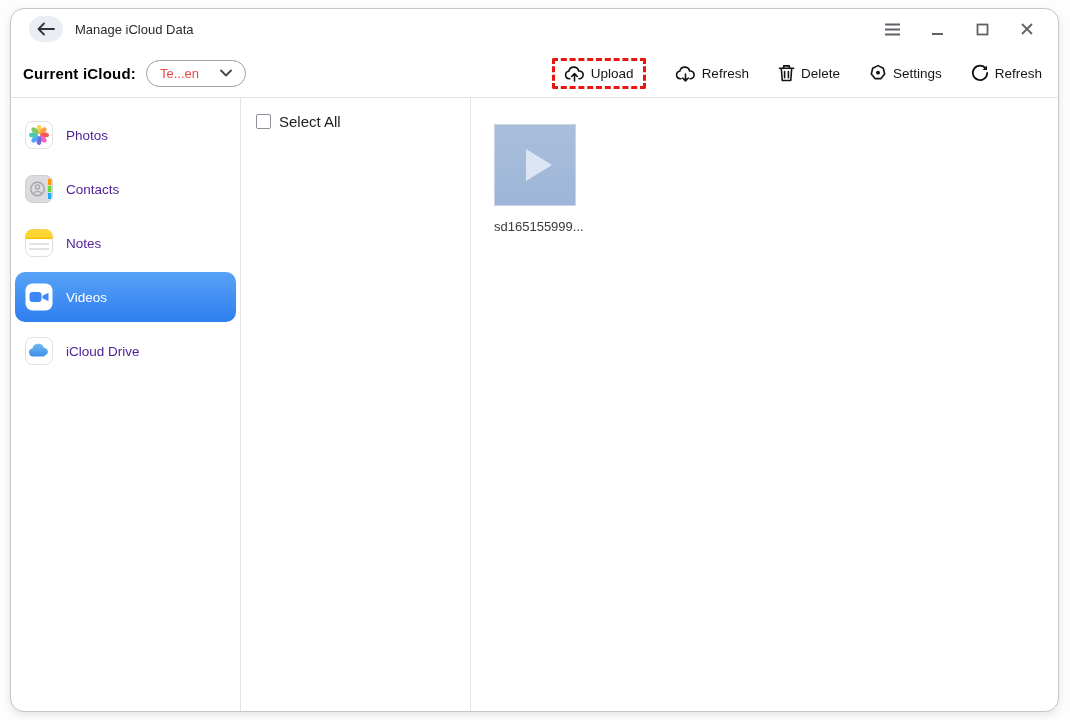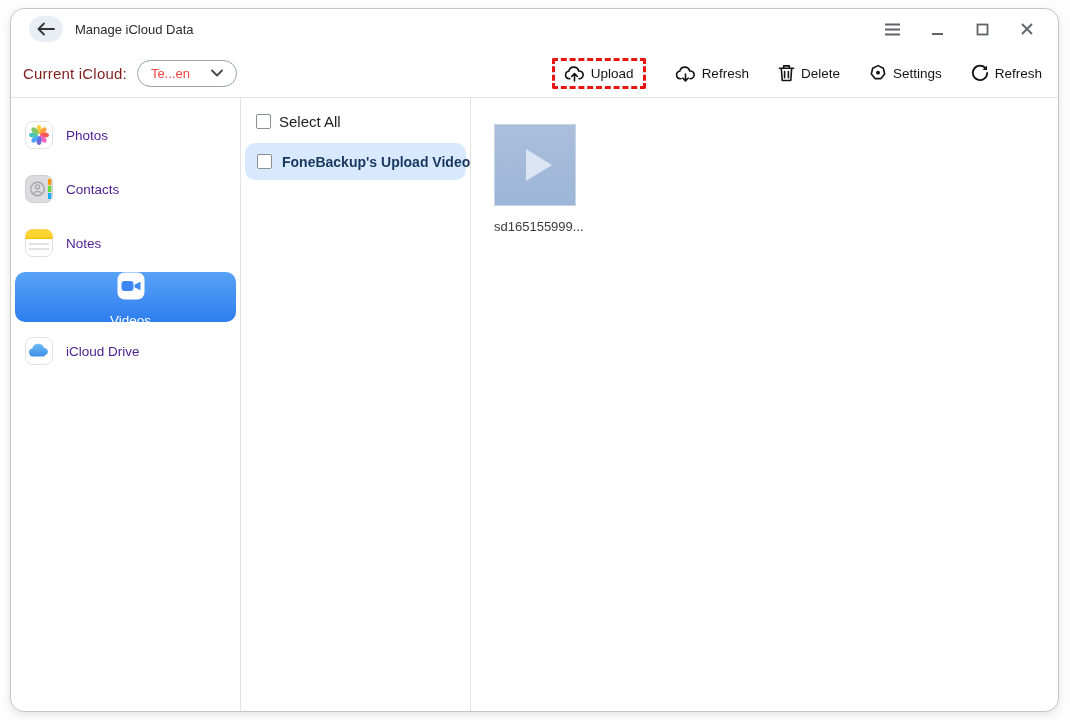--- a/index.html
+++ b/index.html
@@ -12,33 +12,33 @@
   }
   
   .titlebar { height:40px; display:flex; align-items:center; padding:0 18px; flex:0 0 auto; }
   .back-btn { width:34px; height:26px; border-radius:13px; background:#e9eef4; display:flex; align-items:center; justify-content:center; cursor:pointer; }
   .titlebar-title { margin-left:12px; font-size:13px; color:#2b2b2b; }
   .titlebar-spacer { flex:1; }
   .win-controls { display:flex; align-items:center; gap:27px; padding-right:4px; }
   .win-controls > div { width:18px; height:18px; display:flex; align-items:center; justify-content:center; cursor:pointer; }
   
   .toolbar { height:49px; display:flex; align-items:center; padding:0 16px 0 12px; border-bottom:1px solid #e3e3e3; flex:0 0 auto; }
-  .cur-label { font-size:15px; font-weight:normal; color:#7f1d1d; letter-spacing:.2px; }
+  .cur-label { font-size:15px; font-weight:bold; color:#000000; letter-spacing:.2px; }
   .account-dd { margin-left:10px; height:27px; min-width:100px; border:1px solid #99a0a8; border-radius:14px; display:flex; align-items:center; justify-content:space-between; padding:0 13px; cursor:pointer; background:#fff; }
   .account-dd .dd-val { font-size:13px; color:#ef4444; }
   .toolbar-spacer { flex:1; }
   .actions { display:flex; align-items:center; gap:29px; }
   .action-btn { display:flex; align-items:center; gap:6px; font-size:13.5px; color:#141414; cursor:pointer; white-space:nowrap; }
   .upload-highlight { border:3px dashed #ea1410; border-radius:2px; padding:4px 9px; }
   
   .content { flex:1; display:flex; min-height:0; }
   .sidebar { width:230px; border-right:1px solid #e3e3e3; padding-top:12px; flex:0 0 auto; }
   .side-item { height:50px; margin:0 4px 4px 4px; border-radius:10px; display:flex; align-items:center; padding-left:10px; gap:13px; cursor:pointer; }
   .side-item .lbl { font-size:13.5px; color:#4c1d95; }
-  .side-item.selected { background:linear-gradient(180deg,#58a2f7 0%,#2f7ef0 100%);flex-direction:column; }
+  .side-item.selected { background:linear-gradient(180deg,#58a2f7 0%,#2f7ef0 100%); }
   .side-item.selected .lbl { color:#fff; }
   .appicon { width:28px; height:28px; flex:0 0 auto; }
   
   .album-panel { width:230px; border-right:1px solid #e3e3e3; padding-top:15px; flex:0 0 auto; }
   .selectall-row { display:flex; align-items:center; gap:8px; padding-left:15px; margin-bottom:13px; cursor:pointer; }
   .selectall-row .lbl { font-size:15px; color:#1c1c1c; }
   .checkbox { width:15px; height:15px; border:1.5px solid #8b9097; border-radius:2px; background:#fff; flex:0 0 auto; }
   .album-row { height:37px; margin:0 4px; background:#d9e9fd; border-radius:10px; display:flex; align-items:center; gap:10px; padding-left:12px; cursor:pointer; }
   .album-row .lbl { font-size:14px; font-weight:bold; color:#18375f; white-space:nowrap; }
   
@@ -233,24 +233,20 @@
         <span class="lbl">iCloud Drive</span>
       </div>
 
     </div>
 
     <div class="album-panel">
       <div class="selectall-row">
         <span class="checkbox"></span>
         <span class="lbl">Select All</span>
       </div>
-      <div class="album-row">
-        <span class="checkbox"></span>
-        <span class="lbl">FoneBackup's Upload Video</span>
-      </div>
     </div>
 
     <div class="files-panel">
       <div class="file-item">
         <div class="thumb">
           <div class="play-tri"></div>
         </div>
         <div class="file-name">sd165155999...</div>
       </div>
     </div>

